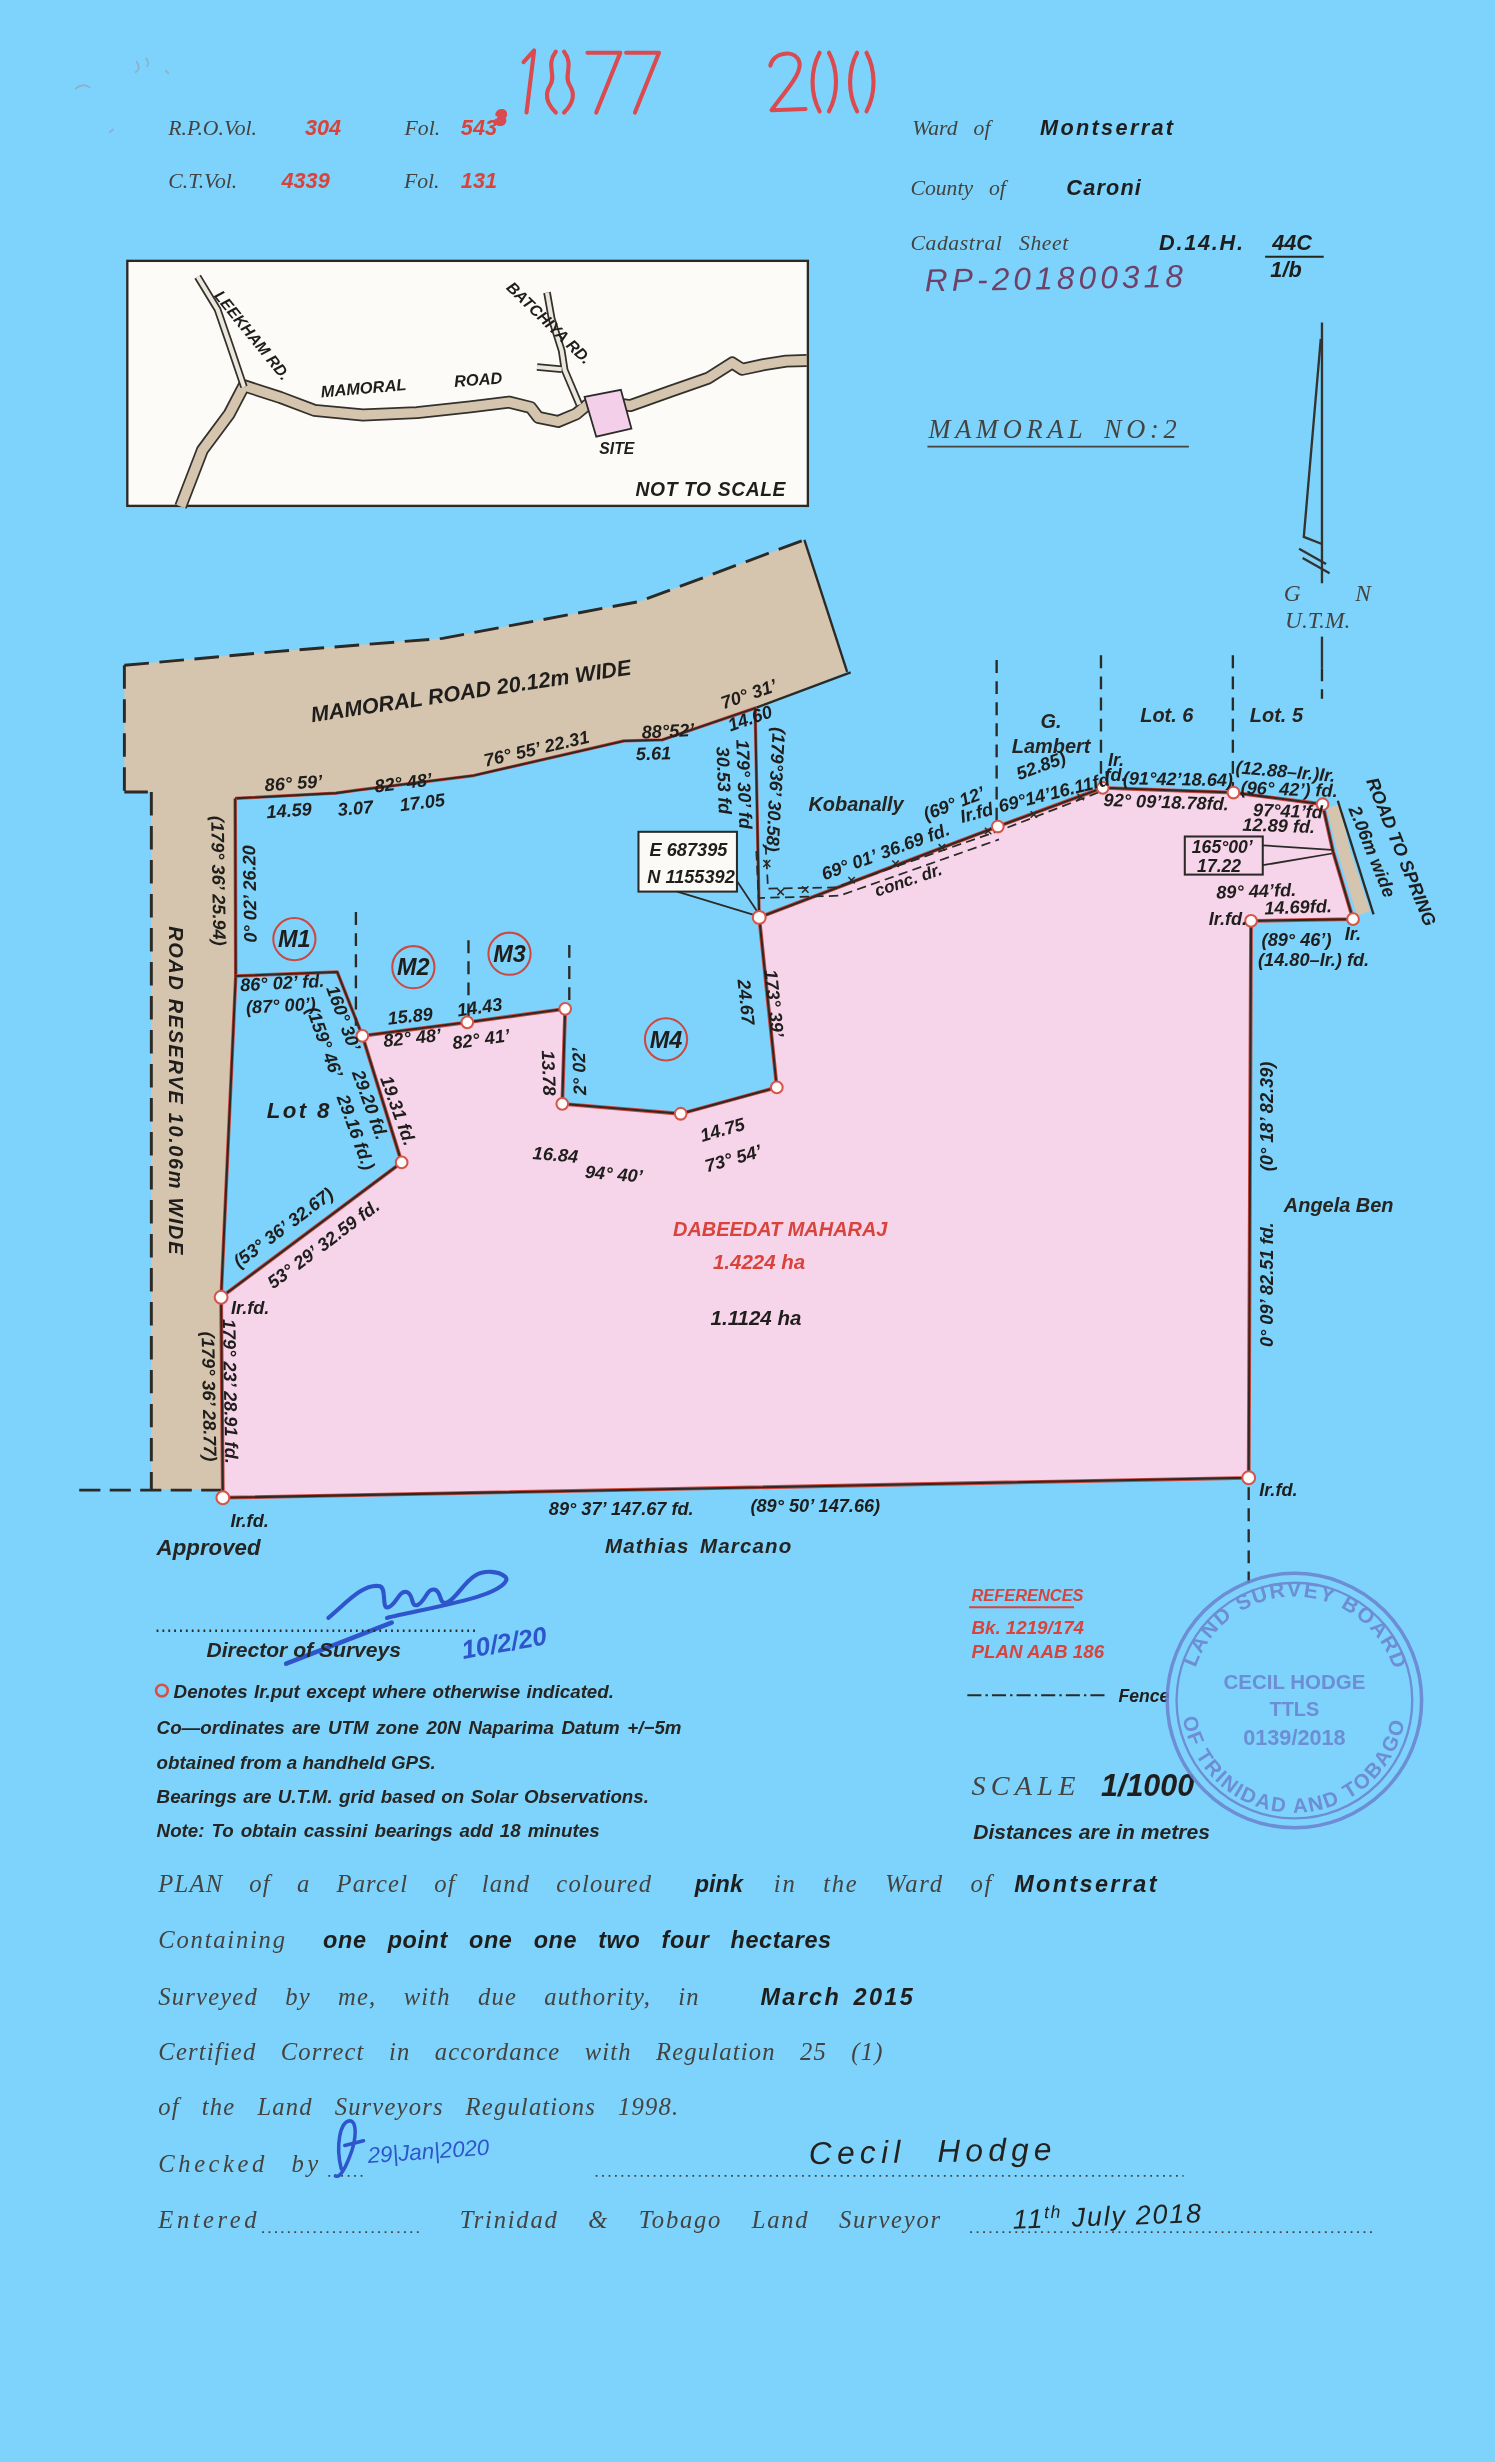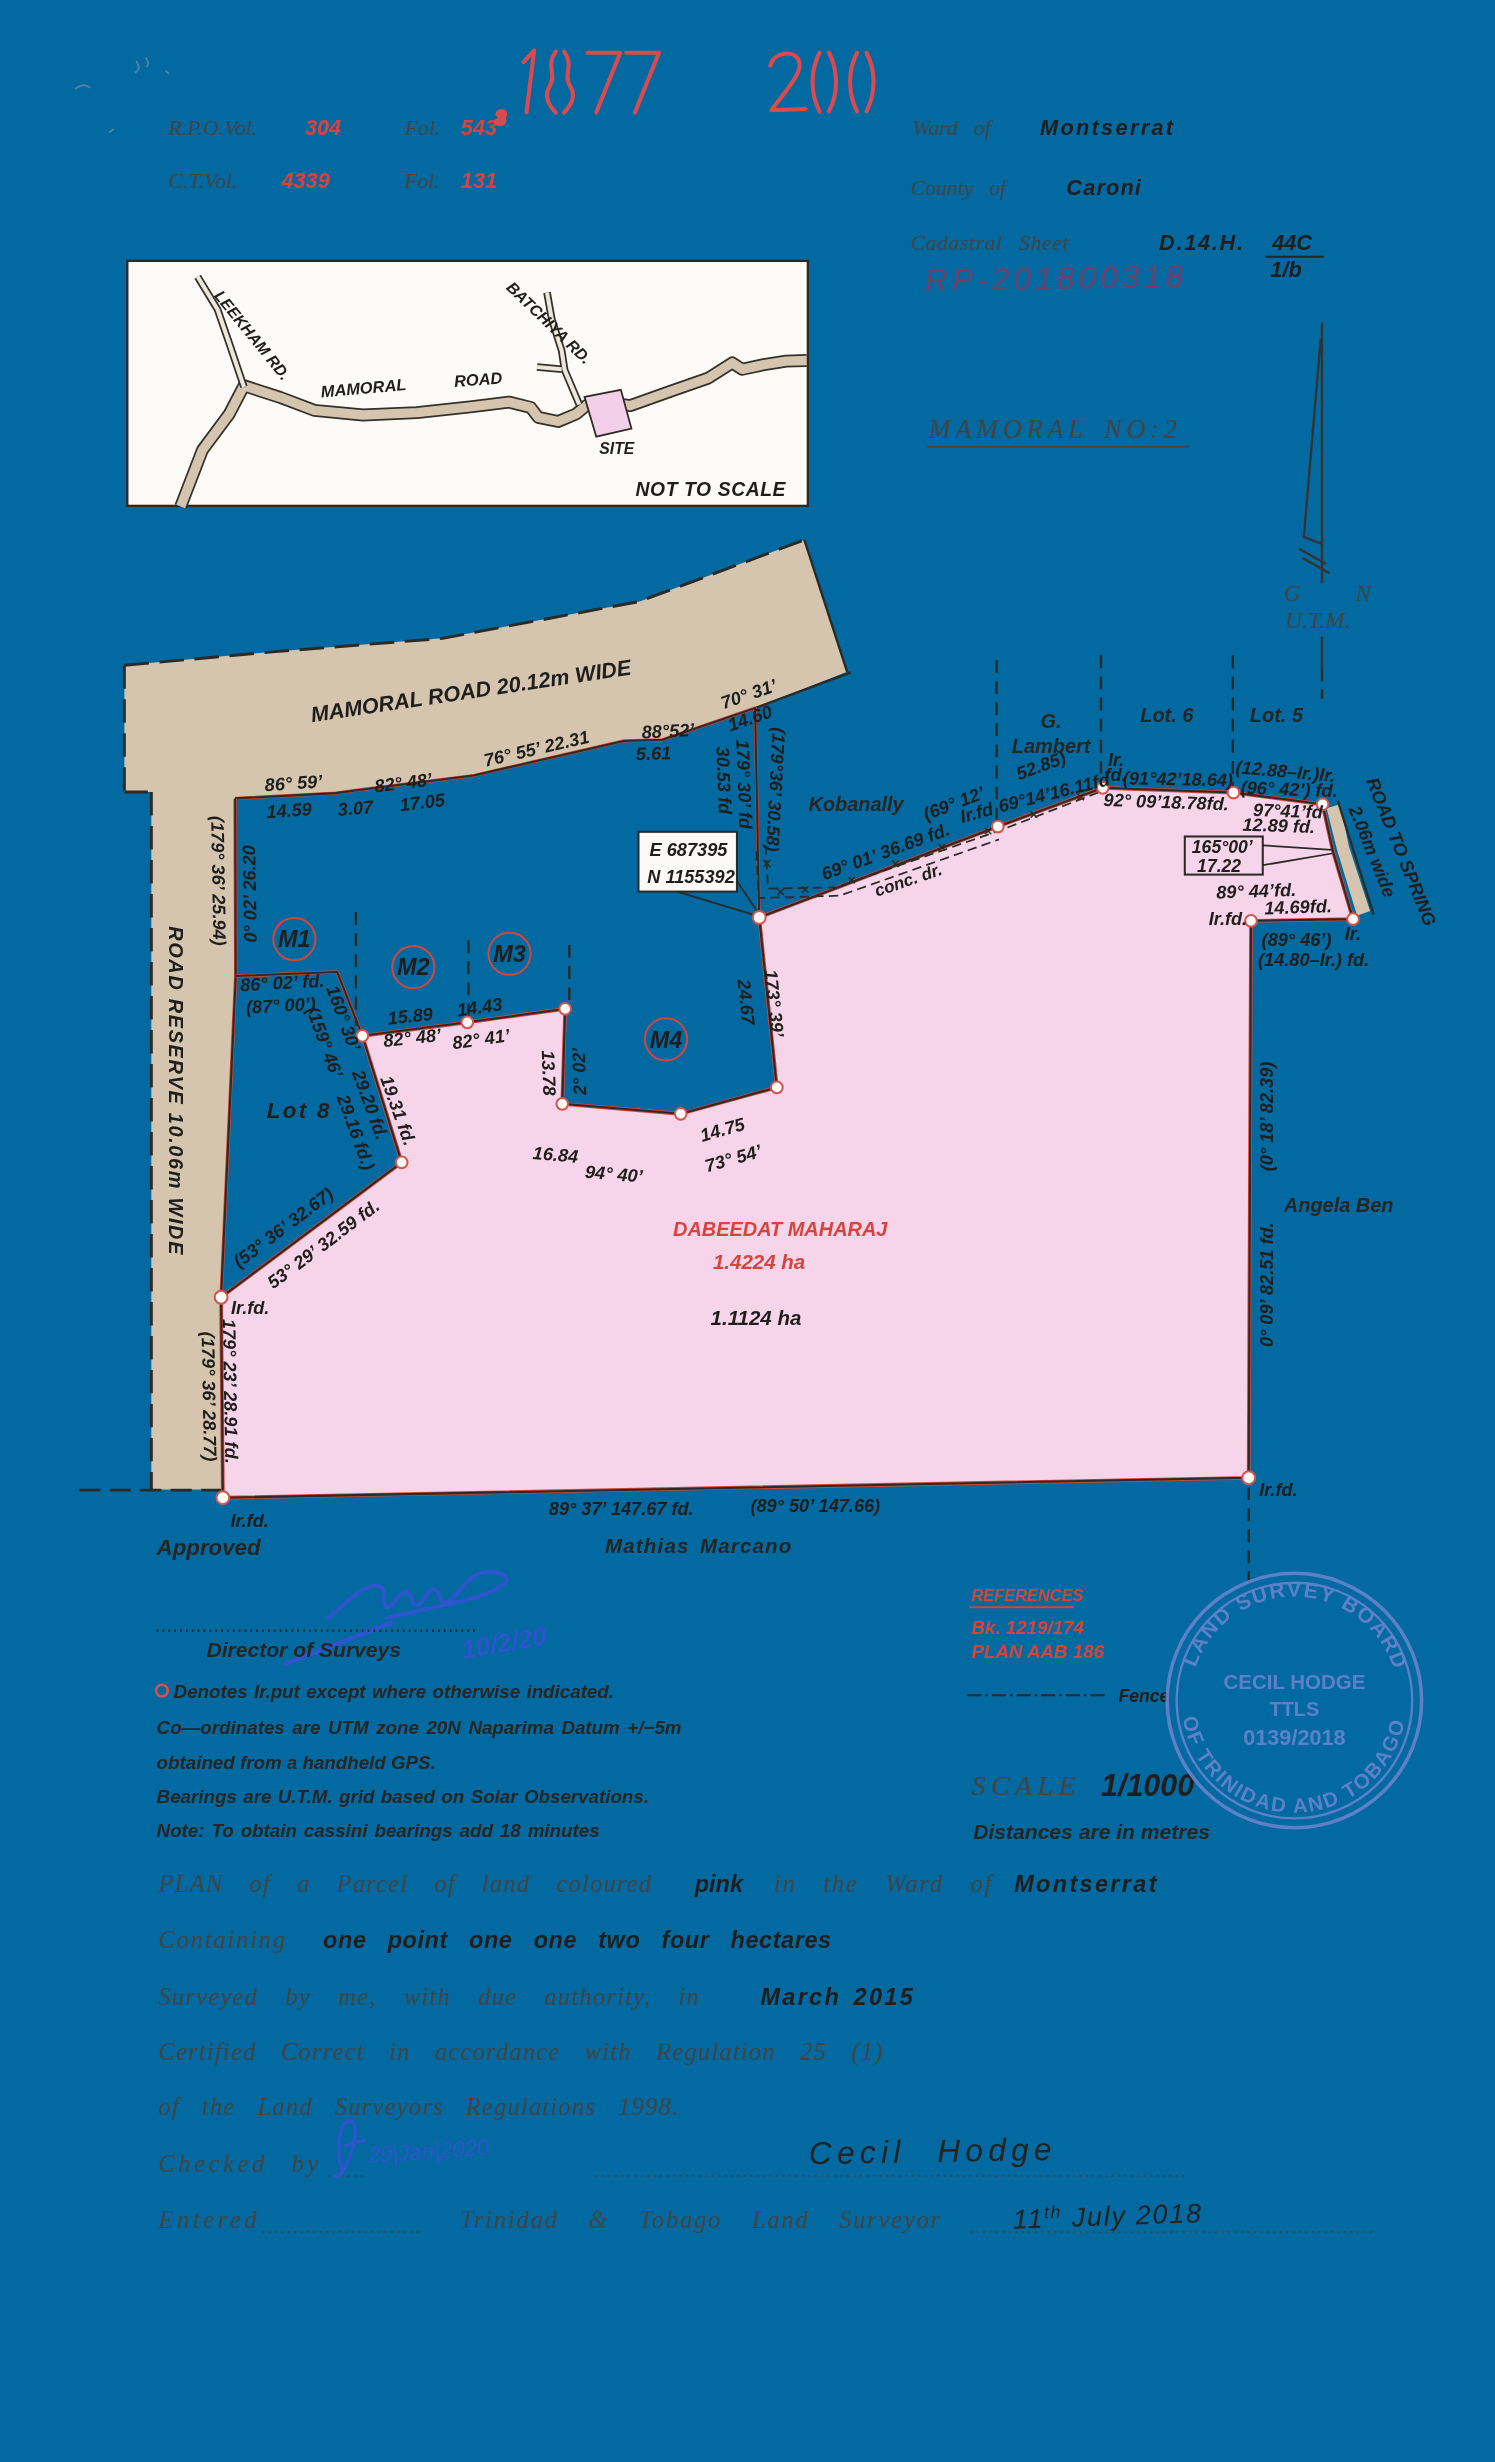--- a/index.html
+++ b/index.html
@@ -1,16 +1,16 @@
 <!DOCTYPE html>
 <html style="font-size:9.4px"><head>
 <meta charset="utf-8">
 <style>
 html,body{margin:0;padding:0;background:#fbfaf6;}
-#page{position:relative;width:1495px;height:2462px;background:#0369a1;overflow:hidden;text-align:center;}
+#page{position:relative;width:1495px;height:2462px;background:#7dd3fc;overflow:hidden;text-align:center;}
 svg{position:absolute;left:0;top:0;}
 text{font-family:"Liberation Sans",sans-serif;}
 .b{font-family:"Liberation Sans",sans-serif;font-style:italic;font-weight:bold;fill:#1f1e1c;}
 .n{font-family:"Liberation Sans",sans-serif;font-style:italic;fill:#262522;}
 .ser{font-family:"Liberation Serif",serif;font-style:italic;fill:#44433f;}
 .red{fill:#d8443c;}
 </style>
 </head>
 <body>
 <div id="page">

